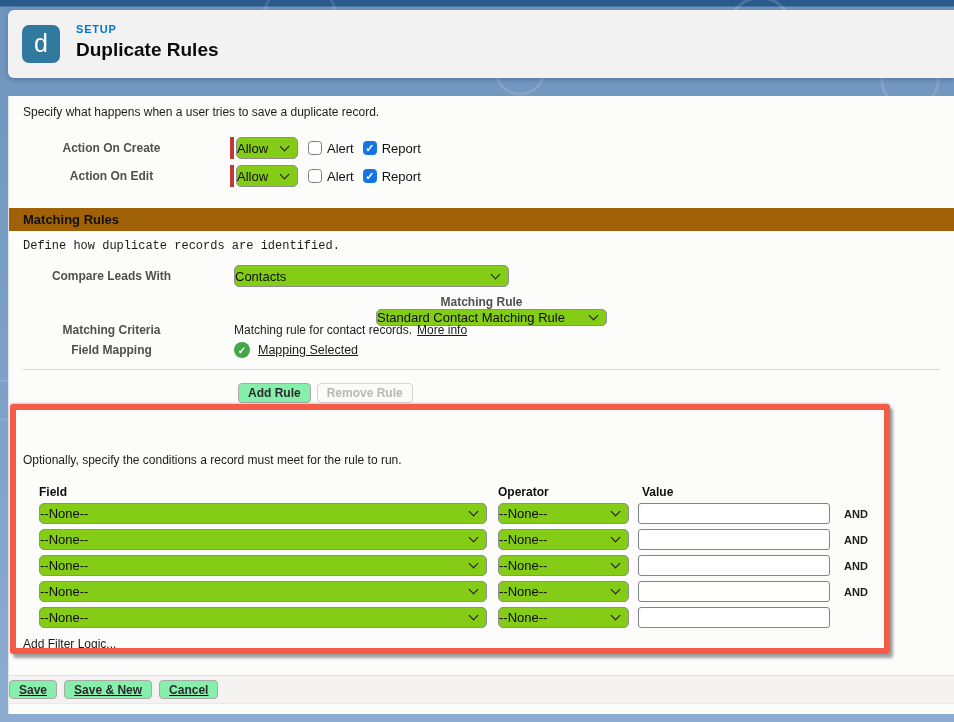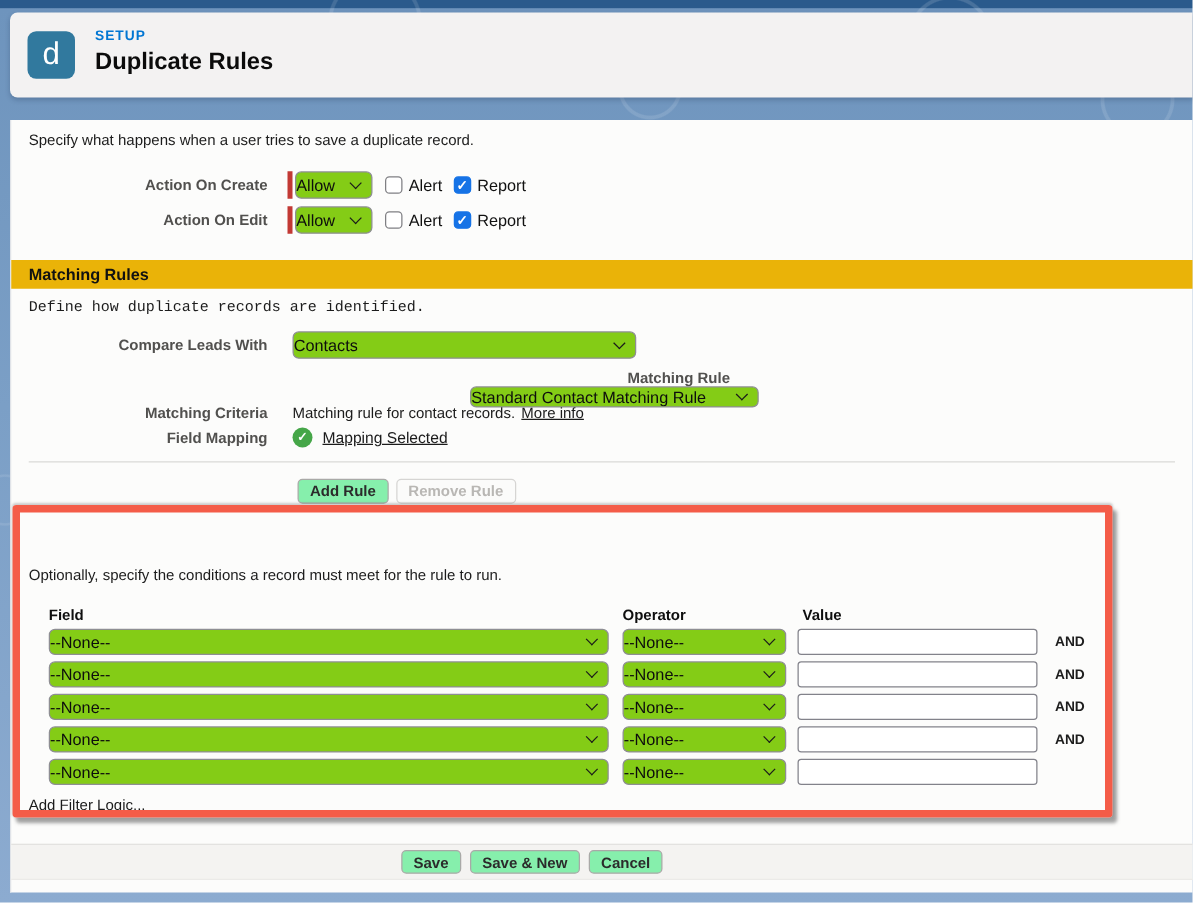--- a/index.html
+++ b/index.html
@@ -39,27 +39,27 @@
     color:#0b0b0b; font-size:19px; font-weight:700;
   }
 
   
   .main-card {
     position:absolute; left:8px; top:96px; right:0; bottom:8px;
     background:#fcfcfb; border-left:1px solid #e0e3e8;
   }
   .txt   { position:absolute; font-size:12px; color:#1c1c1c; }
   .sect-bar {
-    position:absolute; left:0; right:0; height:23px; background:#eab308;
+    position:absolute; left:0; right:0; height:23px; background:#a16207;
     font-size:13px; font-weight:700; color:#111; line-height:23px; padding-left:14px;
   }
 
   
   .frow { position:absolute; left:0; right:0; height:22px; display:flex; align-items:center; }
-  .flabel { width:205px; text-align:right; font-size:12px; font-weight:700; color:#51504e; flex:none; }
+  .flabel { width:205px; text-align:center; font-size:12px; font-weight:700; color:#51504e; flex:none; }
   .reqbar { width:4px; height:22px; background:#c23934; margin-left:16px; flex:none; }
 
   
   .sel {
     height:22px; background:#84cc16; border:1px solid #8e8e93; border-radius:5px;
     display:flex; align-items:center; justify-content:space-between;
     padding:0 9px 0 0; font-size:13px; color:#0d0d0d; cursor:default;
   }
   .sel .sel-t { white-space:nowrap; overflow:hidden; }
   .chev { width:7px; height:7px; border-right:1.6px solid #1b1b1b; border-bottom:1.6px solid #1b1b1b;
@@ -95,21 +95,21 @@
   .sel.o { width:131px; height:21px; margin-left:11px; }
   .vin { width:192px; height:21px; margin-left:9px; background:#fff; border:1px solid #82828a;
          border-radius:3px; font-size:13px; padding:0 5px; font-family:"Liberation Sans", sans-serif; }
   .andl { margin-left:14px; font-size:11px; font-weight:700; color:#1d1d1d; width:30px; }
 
   .filter-logic { position:absolute; left:14px; top:541px; font-size:12px; }
 
   
   .footer-bar { position:absolute; left:0; right:0; top:579px; height:29px; background:#f4f3f1;
                 border-top:1px solid #e3e2e0; border-bottom:1px solid #ebeae8;
-                display:flex; align-items:center; justify-content:center; gap:7px; padding-right:112px; }
+                display:flex; align-items:center; gap:7px; padding-right:112px;text-decoration:underline; }
   .footer-bar .btn { height:19px; }
 
   
   .highlight-rect {
     position:absolute; left:10px; top:404px; width:880px; height:250px;
     border:6px solid #f45c48; border-radius:3px;
     box-shadow:3px 4px 3px rgba(85,85,85,.55), 0 -1px 2px rgba(85,85,85,.30);
     pointer-events:none; z-index:50;
   }
 </style>

